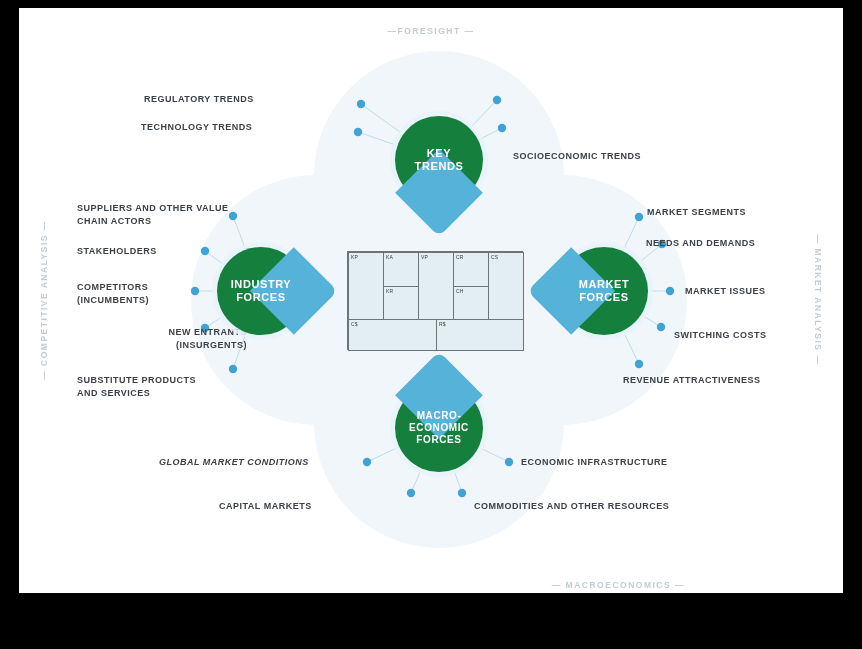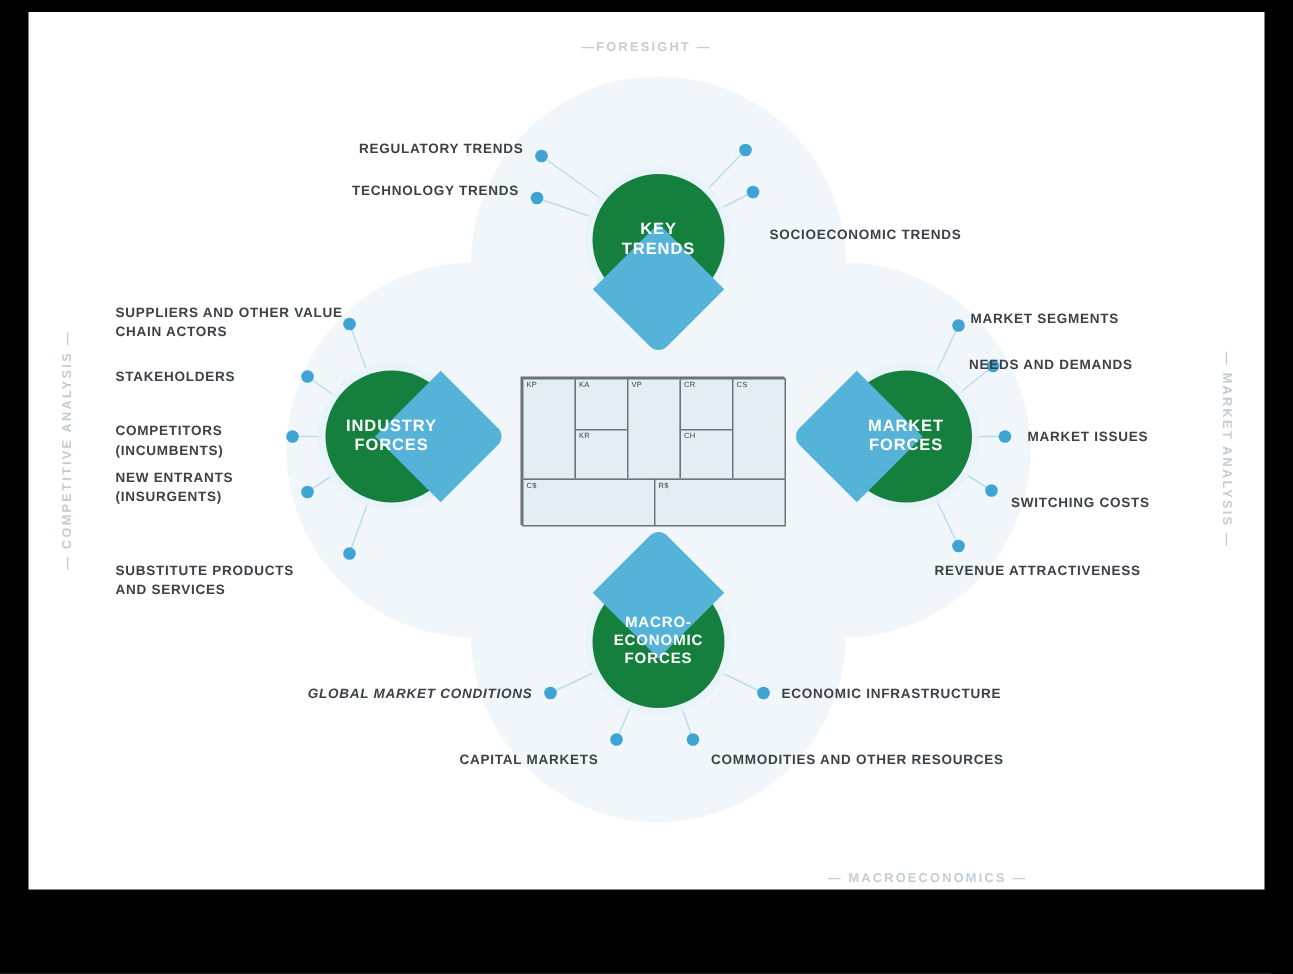--- a/index.html
+++ b/index.html
@@ -115,21 +115,21 @@
     position: absolute;
     color: #3b4147;
     font-size: 9px;
     font-weight: bold;
     letter-spacing: 0.5px;
     line-height: 13px;
     z-index: 5;
     font-family: "Liberation Sans", sans-serif;
     white-space: pre-line;
   }
-  .spoke-label.ralign { text-align: right; }
+  .spoke-label.ralign { text-align: left; }
   .spoke-label.lalign { text-align: left; }
 
   
   #bmc {
     position: absolute;
     left: 328px;
     top: 243px;
     width: 176px;
     height: 99px;
     z-index: 7;
@@ -235,21 +235,21 @@
 
     <div class="spoke-label ralign" style="left:125px; top:85px; width:205px;">REGULATORY TRENDS</div>
     <div class="spoke-label ralign" style="left:122px; top:113px; width:205px;">TECHNOLOGY TRENDS</div>
     <div class="spoke-label lalign" style="left:494px; top:109px; width:230px;margin-top:33px;">SOCIOECONOMIC TRENDS</div>
 
     <div class="spoke-label lalign" style="left:58px; top:194px; width:180px;">SUPPLIERS AND OTHER VALUE
 CHAIN ACTORS</div>
     <div class="spoke-label lalign" style="left:58px; top:237px; width:170px;">STAKEHOLDERS</div>
     <div class="spoke-label lalign" style="left:58px; top:273px; width:170px;">COMPETITORS
 (INCUMBENTS)</div>
-    <div class="spoke-label lalign" style="left:58px; top:304px; width:170px;">NEW ENTRANTS
+    <div class="spoke-label lalign" style="left:58px; top:318px; width:170px;text-align:right;">NEW ENTRANTS
 (INSURGENTS)</div>
     <div class="spoke-label lalign" style="left:58px; top:366px; width:180px;">SUBSTITUTE PRODUCTS
 AND SERVICES</div>
 
     <div class="spoke-label lalign" style="left:628px; top:198px; width:190px;">MARKET SEGMENTS</div>
     <div class="spoke-label lalign" style="left:627px; top:229px; width:190px;">NEEDS AND DEMANDS</div>
     <div class="spoke-label lalign" style="left:666px; top:277px; width:160px;">MARKET ISSUES</div>
     <div class="spoke-label lalign" style="left:655px; top:321px; width:170px;">SWITCHING COSTS</div>
     <div class="spoke-label lalign" style="left:604px; top:366px; width:210px;">REVENUE ATTRACTIVENESS</div>
 

